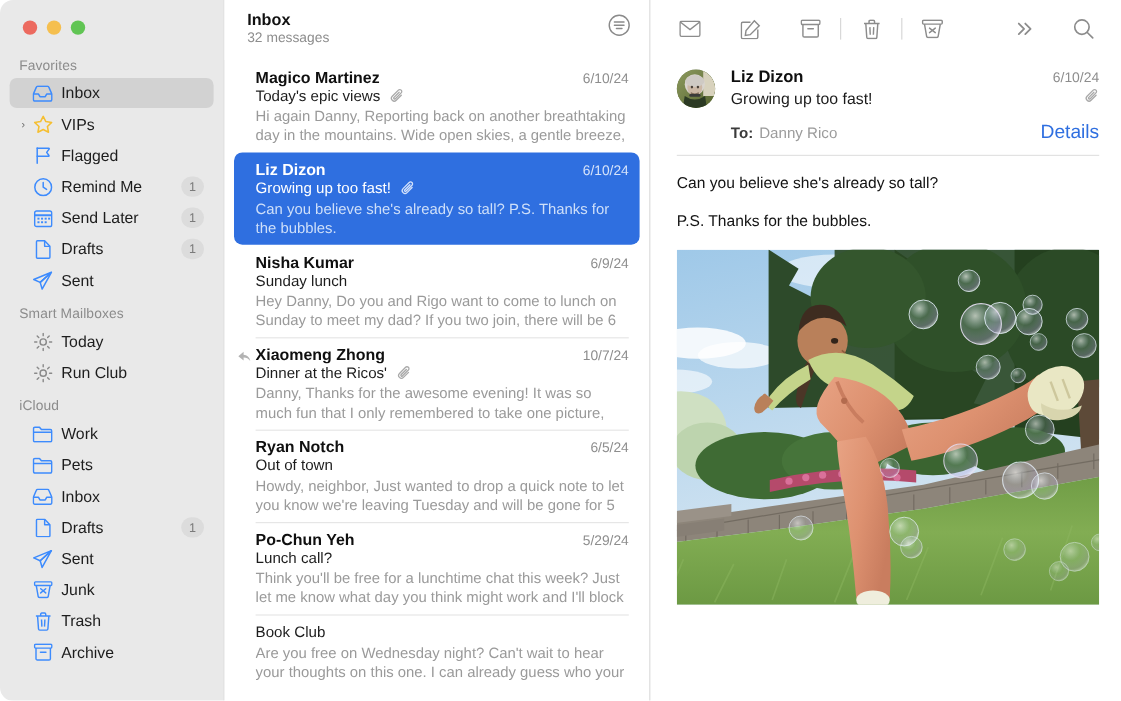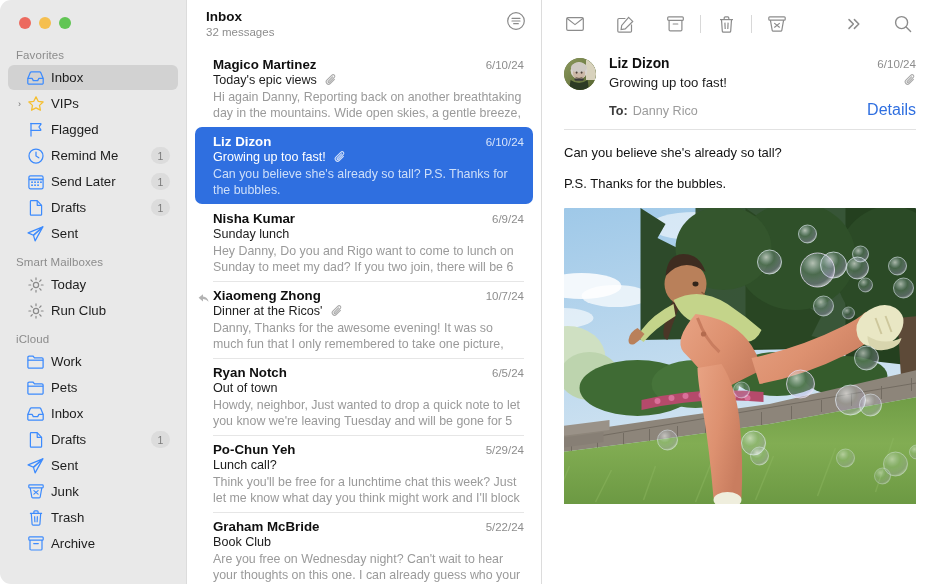--- a/index.html
+++ b/index.html
@@ -630,24 +630,20 @@
           </div>
           <div class="mrow-mid">
             <div class="mrow-subject">Lunch call?</div>
             <div class="mrow-clip hidden"><svg viewBox="0 0 12 14" fill="none" stroke="currentColor" stroke-width="1.1" stroke-linecap="round">
                 <path d="M9.4 6.3 L5.2 10.5 a2.3 2.3 0 0 1 -3.3 -3.3 L7 2.1 a1.6 1.6 0 0 1 2.3 2.3 L4.3 9.4 a0.8 0.8 0 0 1 -1.1 -1.1 L7.6 3.9"></path>
               </svg></div>
           </div>
           <div class="mrow-preview">Think you'll be free for a lunchtime chat this week? Just let me know what day you think might work and I'll block off my sch…</div>
         </div>
         <div class="mrow">
-          <div class="mrow-top">
-            <div class="mrow-sender">Graham McBride</div>
-            <div class="mrow-date">5/22/24</div>
-          </div>
           <div class="mrow-mid">
             <div class="mrow-subject">Book Club</div>
             <div class="mrow-clip hidden"><svg viewBox="0 0 12 14" fill="none" stroke="currentColor" stroke-width="1.1" stroke-linecap="round">
                 <path d="M9.4 6.3 L5.2 10.5 a2.3 2.3 0 0 1 -3.3 -3.3 L7 2.1 a1.6 1.6 0 0 1 2.3 2.3 L4.3 9.4 a0.8 0.8 0 0 1 -1.1 -1.1 L7.6 3.9"></path>
               </svg></div>
           </div>
           <div class="mrow-preview">Are you free on Wednesday night? Can't wait to hear your thoughts on this one. I can already guess who your favorite c…</div>
         </div>
       </div>
   </div>

